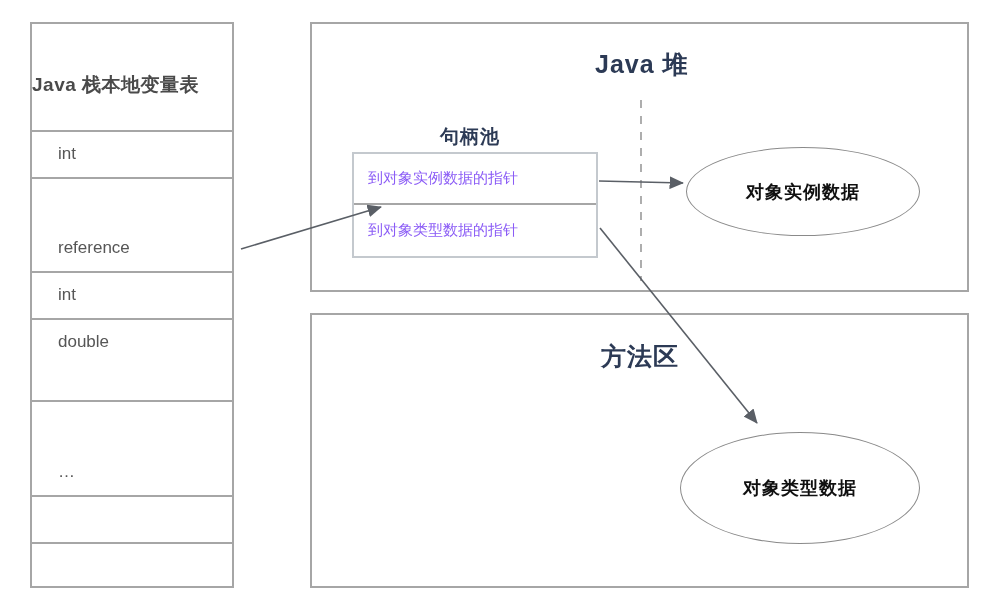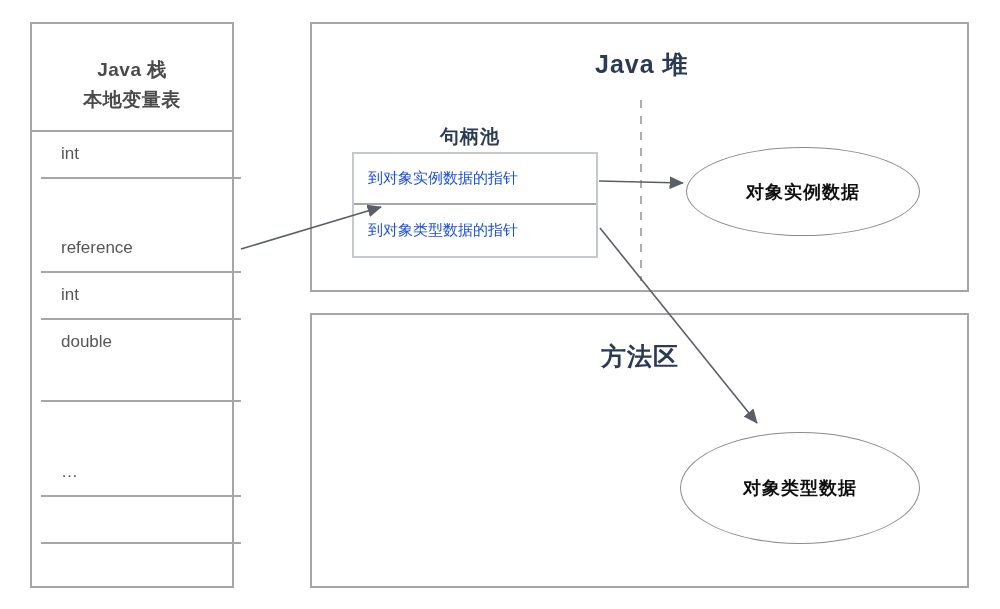--- a/index.html
+++ b/index.html
@@ -31,41 +31,41 @@
   }
   .stack-header {
     position: absolute;
     left: 0;
     top: 0;
     width: 100%;
     height: 108px;
     box-sizing: border-box;
     border-bottom: 2px solid #a6a6a6;
     display: flex;
-    flex-direction: column;
+    flex-direction: row;
     align-items: center;
-    justify-content: center;
+    justify-content: flex-start;
     padding-top: 16px;
   }
   .stack-header-line {
     font-size: 19px;
     font-weight: bold;
     color: #4a4a4a;
     line-height: 30px;
     letter-spacing: 0.5px;
   }
   .stack-row {
     position: absolute;
-    left: 9px;
+    left: 0;
     width: 100%;
     box-sizing: border-box;
     border-bottom: 2px solid #a6a6a6;
     display: flex;
     align-items: flex-start;
-    padding-left: 20px;
+    padding-left: 26px;
     padding-top: 10px;
   }
   .stack-row.last {
     border-bottom: none;
   }
   .stack-row-label {
     font-size: 17px;
     color: #565656;
     line-height: 24px;
   }
@@ -128,21 +128,21 @@
     height: 51px;
     box-sizing: border-box;
     display: flex;
     align-items: center;
     padding-left: 14px;
   }
   #handle-slot-0 { top: 0; border-bottom: 2px solid #a6a6a6; }
   #handle-slot-1 { top: 51px; border-radius: 20px; }
   .handle-slot-label {
     font-size: 15px;
-    color: #1d4ed8;
+    color: #8b5cf6;
     white-space: nowrap;
   }
 
   
   .data-ellipse {
     position: absolute;
     box-sizing: border-box;
     border: 1.5px solid #8a8a8a;
     border-radius: 50%;
     background: #ffffff;

